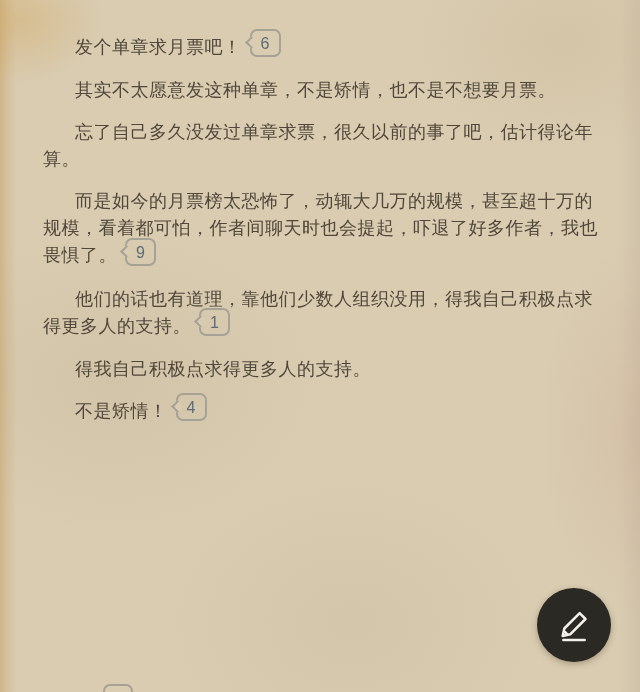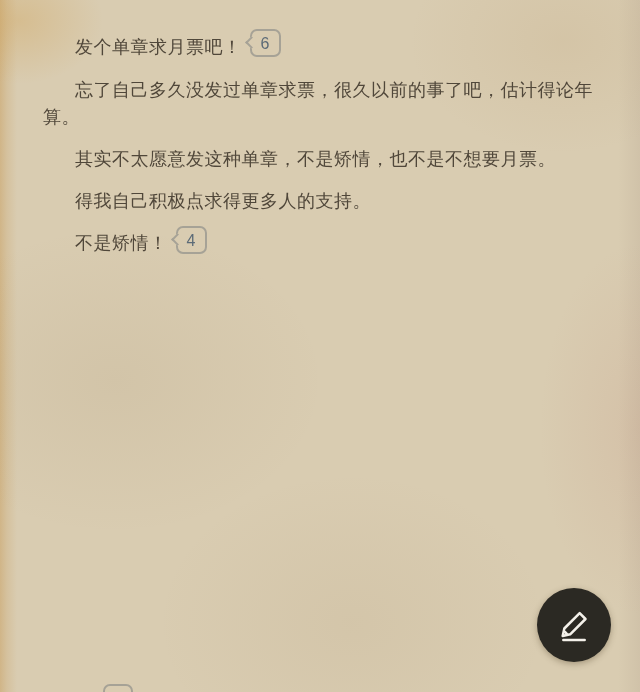--- a/index.html
+++ b/index.html
@@ -76,22 +76,24 @@
   .fab-icon { display: block; width: 40px; height: 40px; }
 </style>
 </head>
 <body>
 
 <div class="paper"></div>
 
 <div class="content">
 
 <div class="para"><span>发个单章求月票吧！</span><span class="badge"><span class="badge-num">6</span></span></div>
+    <div class="para"><span>其实不太愿意发这种单章，不是矫情，也不是不想要月票。</span></div>
     <div class="para"><span>忘了自己多久没发过单章求票，很久以前的事了吧，估计得论年算。</span></div>
-    <div class="para"><span>其实不太愿意发这种单章，不是矫情，也不是不想要月票。</span></div>
+    <div class="para"><span>而是如今的月票榜太恐怖了，动辄大几万的规模，甚至超十万的规模，看着都可怕，作者间聊天时也会提起，吓退了好多作者，我也畏惧了。</span><span class="badge"><span class="badge-num">9</span></span></div>
+    <div class="para"><span>他们的话也有道理，靠他们少数人组织没用，得我自己积极点求得更多人的支持。</span><span class="badge"><span class="badge-num">1</span></span></div>
     <div class="para"><span>得我自己积极点求得更多人的支持。</span></div>
     <div class="para"><span>不是矫情！</span><span class="badge"><span class="badge-num">4</span></span></div>
   </div>
 
 <div class="badge-partial"></div>
 
 <button class="fab">
   <span>
     <svg class="fab-icon" viewBox="0 0 24 24" fill="none" stroke="#f4f1ea" stroke-width="1.5" stroke-linecap="round" stroke-linejoin="round">
       <path d="M15.4 4.9 l3.5 3.5 -9.2 9.2 -4.5 1 1 -4.5 z"></path>

